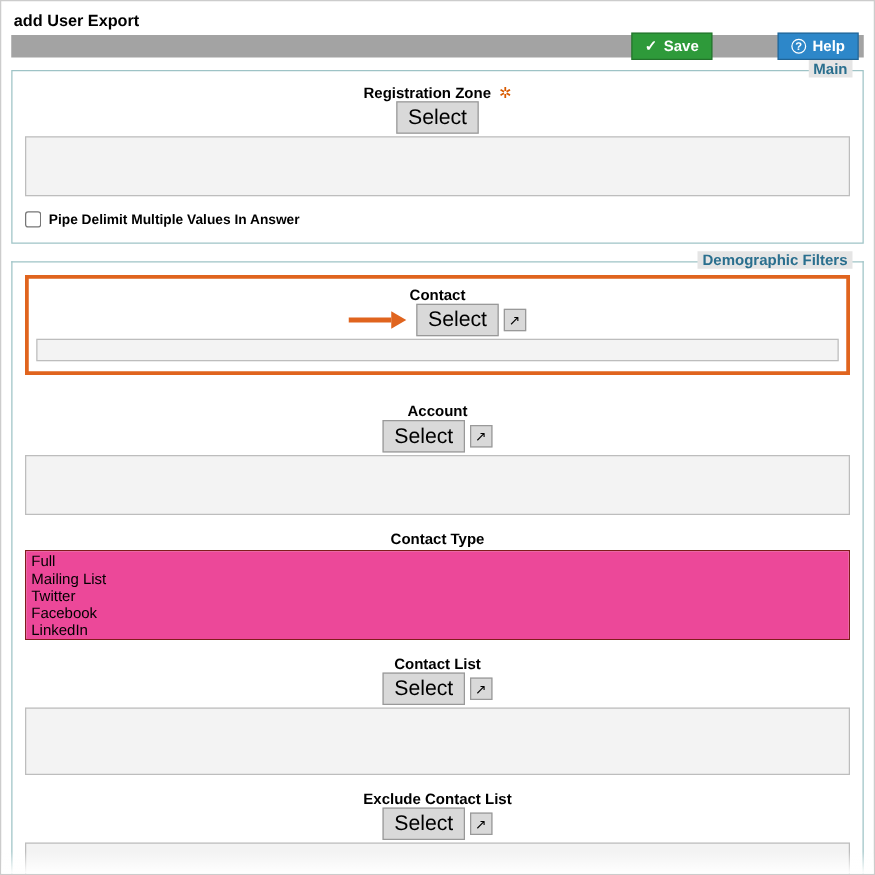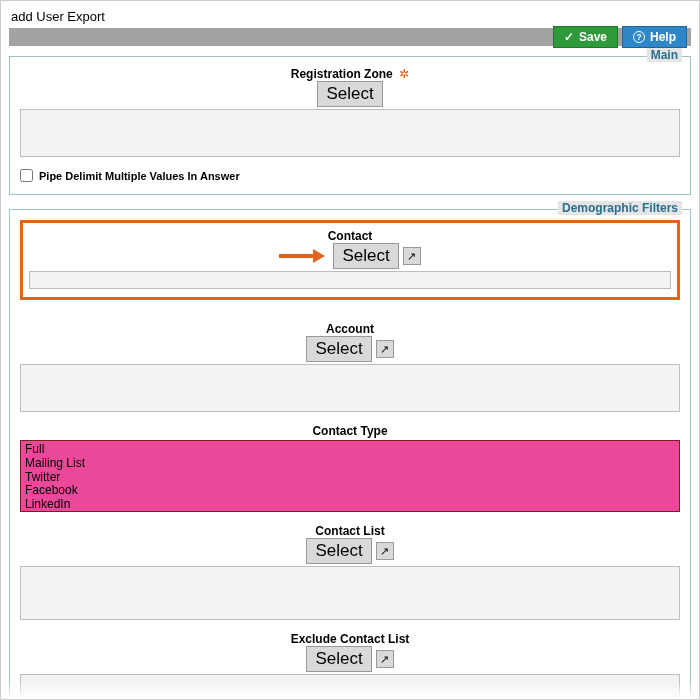--- a/index.html
+++ b/index.html
@@ -13,21 +13,21 @@
   .page {
     width: 700px;
     height: 700px;
     border: 1px solid #ccc;
     padding: 6px 8px 0 8px;
     overflow: hidden;
     position: relative;
   }
   .title {
     font-size: 13px;
-    font-weight: normal;
+    font-weight: bold;
     margin: 2px 0 4px 2px;
   }
   .toolbar {
     background: #a3a3a3;
     height: 18px;
     display: flex;
     justify-content: flex-end;
     align-items: center;
     padding: 0 4px;
     gap: 4px;
@@ -39,21 +39,21 @@
     gap: 5px;
     height: 22px;
     padding: 0 10px;
     font-size: 12px;
     font-weight: bold;
     color: #fff;
     border: 1px solid rgba(0,0,0,0.25);
     cursor: pointer;
   }
   .btn-save { background: #2e9a3a; }
-  .btn-help { background: #2d87c9; }
+  .btn-help { background: #2d87c9; margin-left: 48px; }
   .check-mark::before { content: "✓"; font-weight: bold; }
   .q-mark {
     display: inline-flex;
     width: 12px; height: 12px;
     border: 1.5px solid #fff;
     border-radius: 50%;
     align-items: center; justify-content: center;
     font-size: 9px; font-weight: bold;
   }
   .q-mark::before { content: "?"; }

